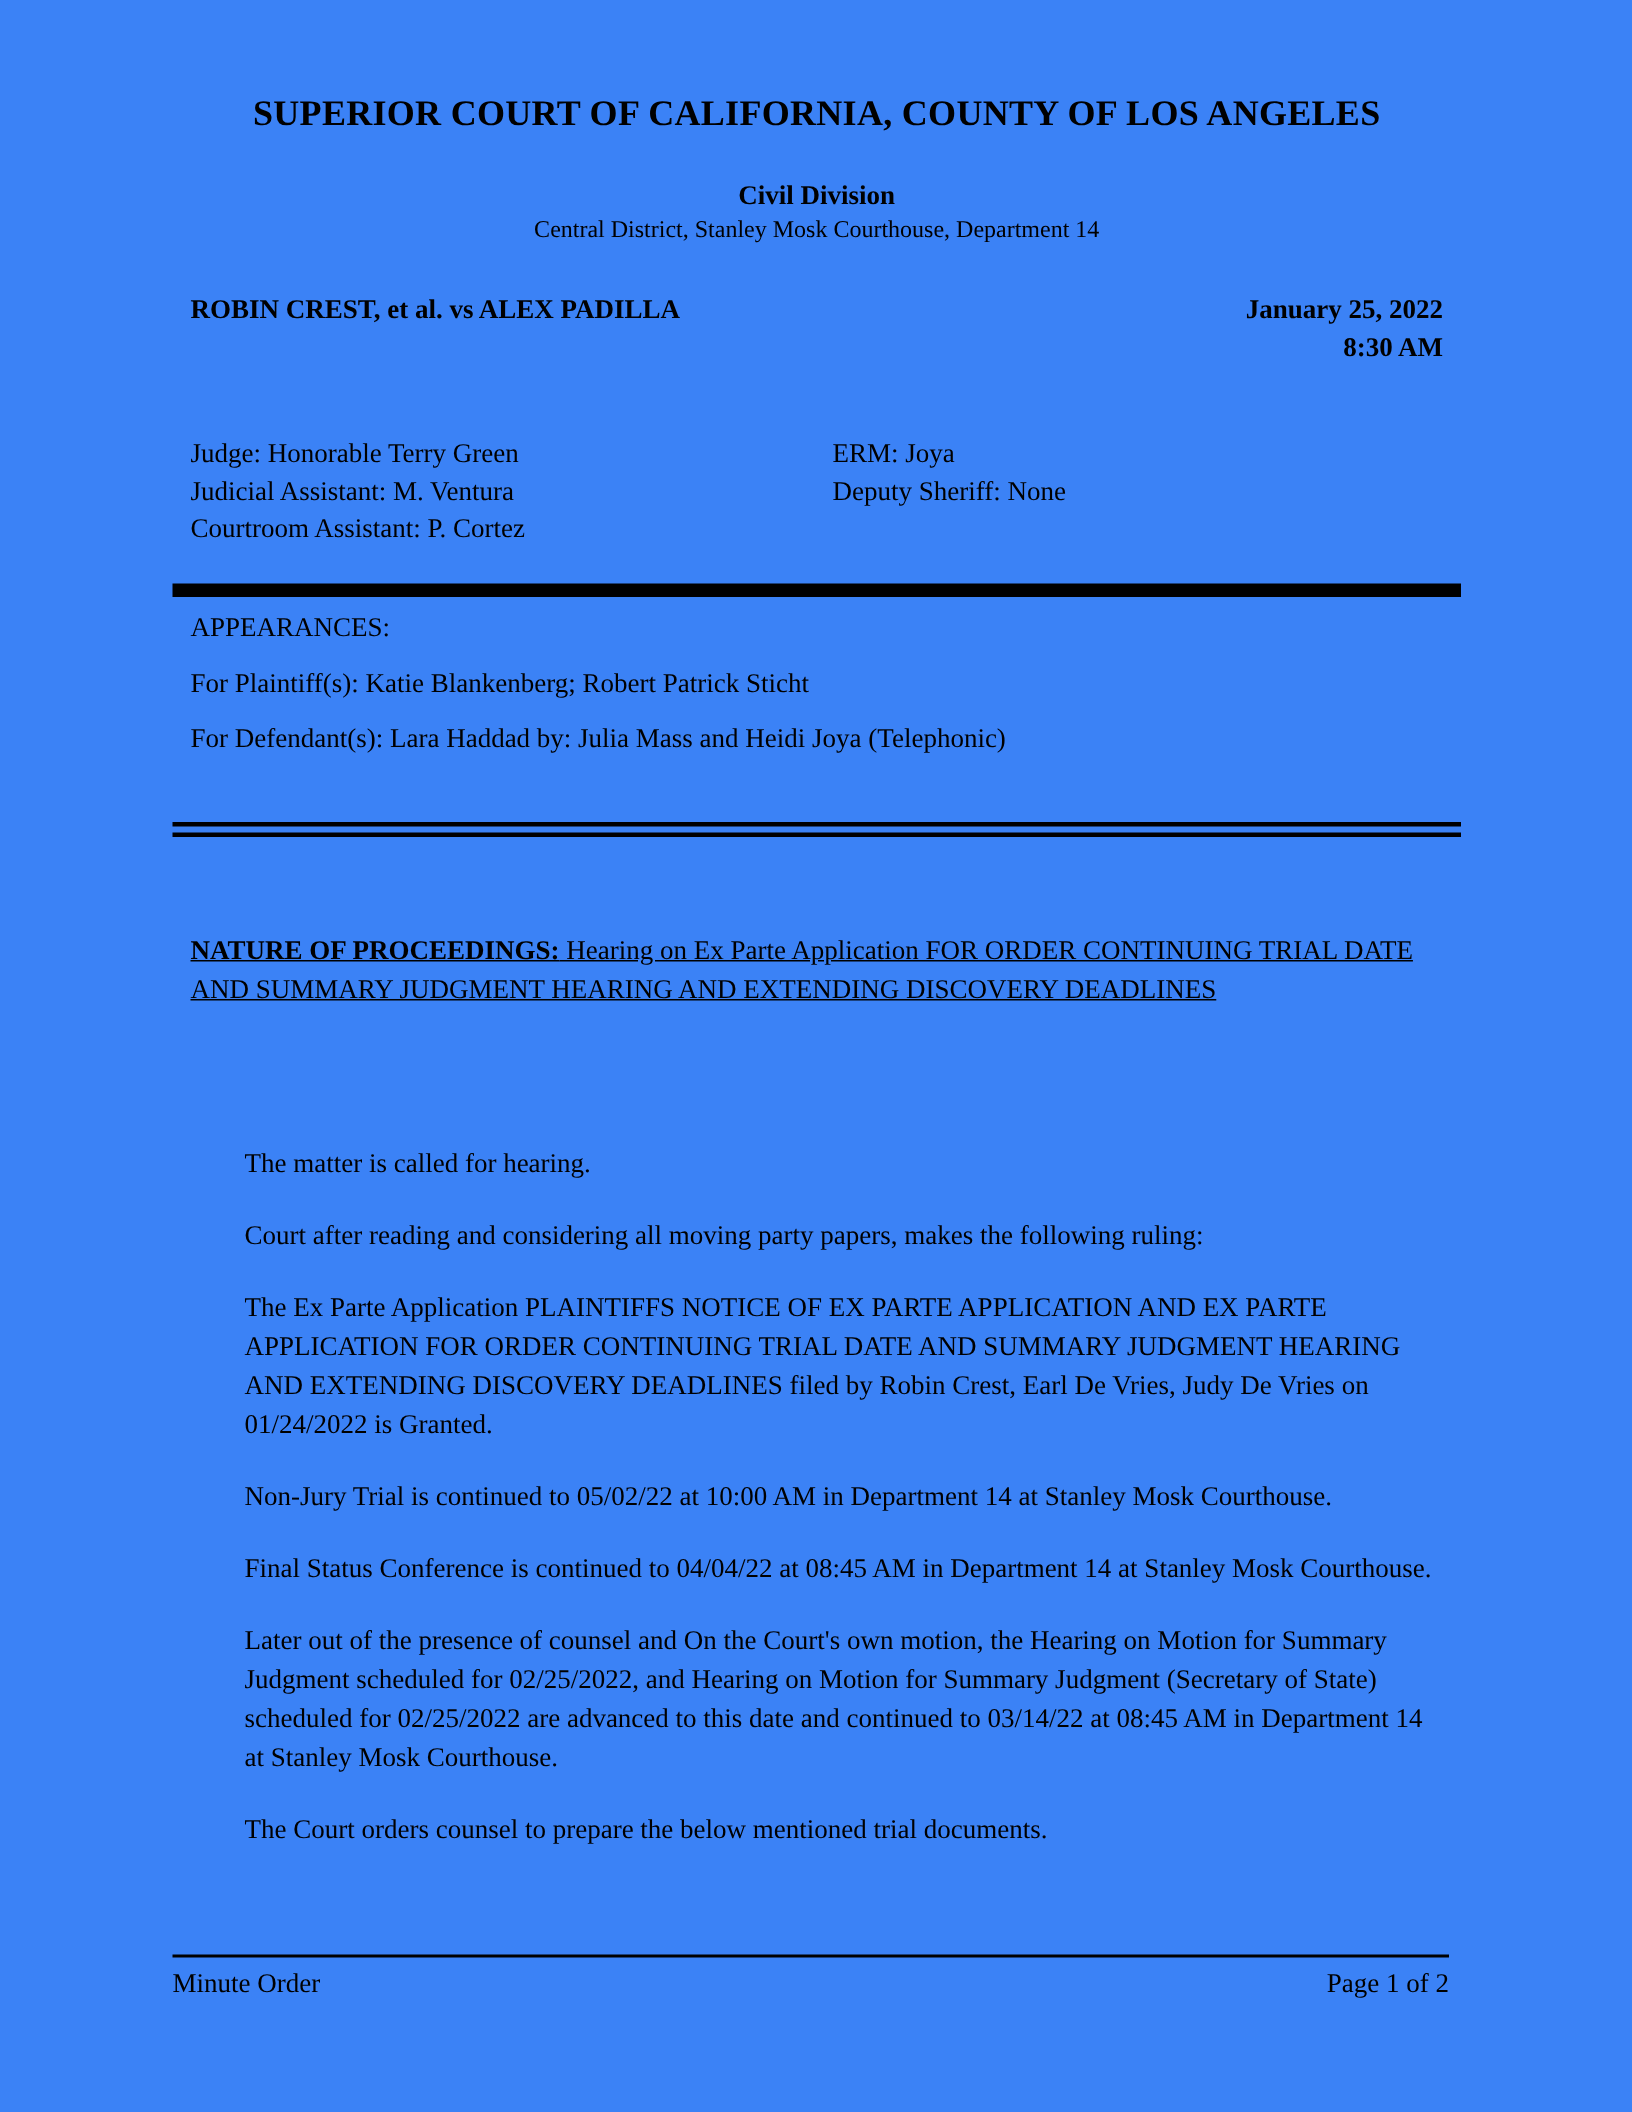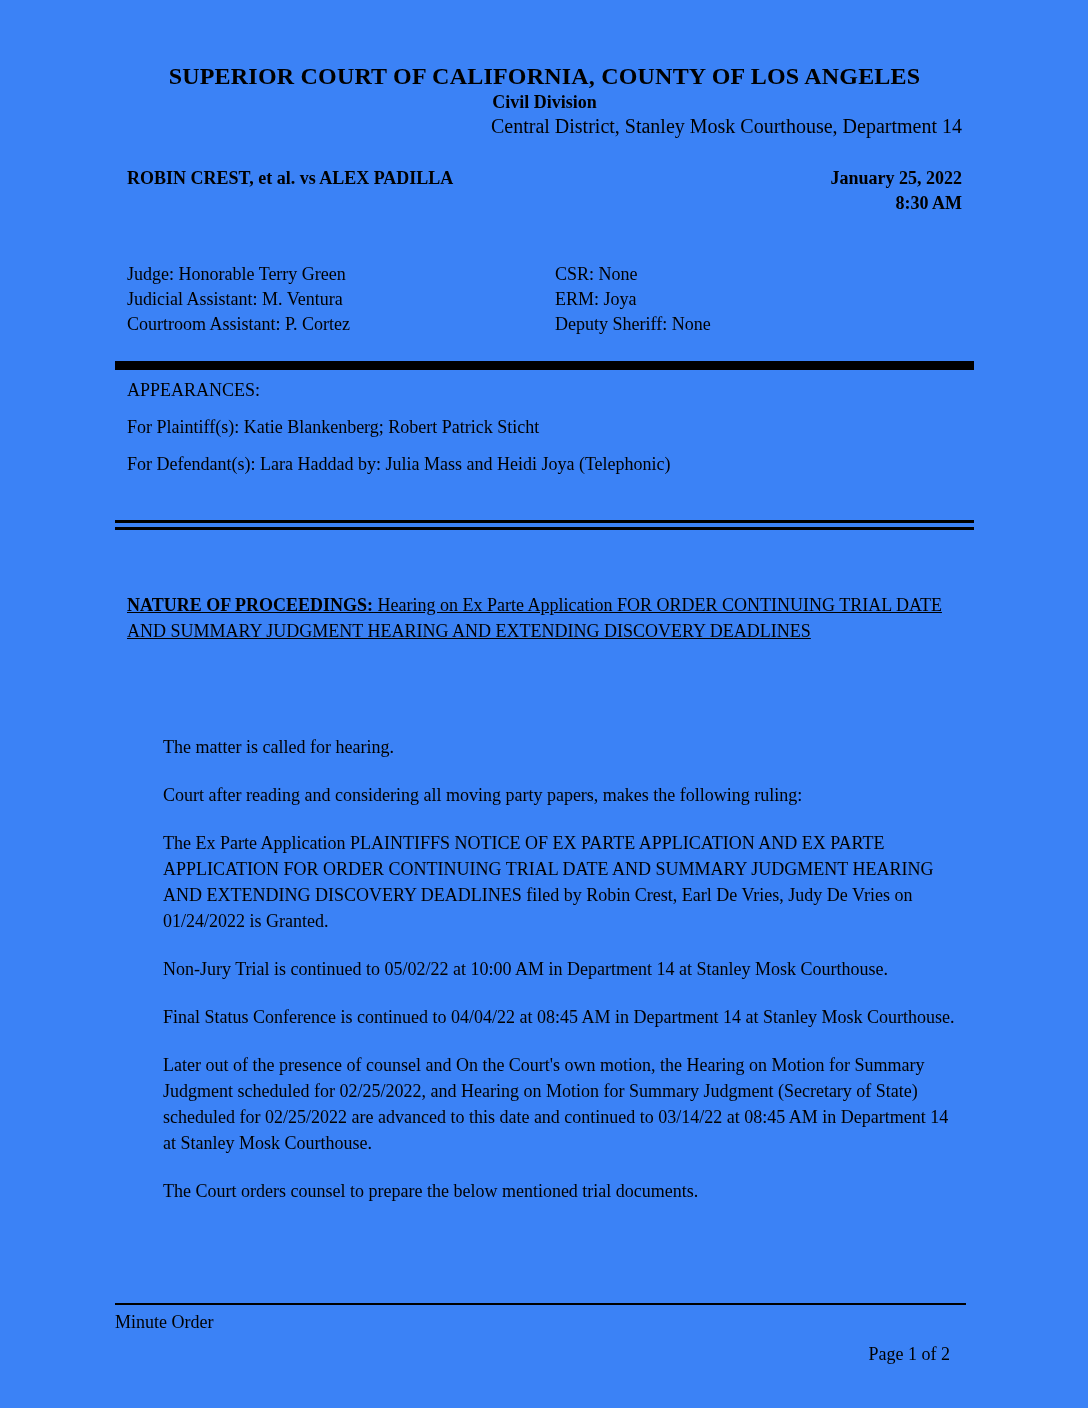--- a/index.html
+++ b/index.html
@@ -23,24 +23,25 @@
     font-weight: bold;
     font-size: 24px;
     line-height: 28px;
     letter-spacing: 0.2px;
   }
   .division {
     text-align: center;
     font-weight: bold;
     font-size: 18px;
     line-height: 24px;
+    margin-top: 28px;
   }
   .district {
-    text-align: right;
-    font-size: 20px;
+    text-align: center;
+    font-size: 16px;
     line-height: 24px;
   }
 
   .case-row {
     margin-top: 28px;
     display: flex;
     justify-content: space-between;
     line-height: 25px;
   }
   .case-left { font-weight: bold; }
@@ -84,23 +85,22 @@
     top: 1303px;
     left: 115px;
     right: 122px;
     border-top: 2px solid #000000;
     padding-top: 5px;
     line-height: 25px;
   }
   .footer .footer-center { text-align: left; }
   .footer .footer-right {
     position: absolute;
-    right: 16px;
+    right: 0;
     top: 5px;
-    margin-top: 32px;
   }
 </style>
 </head>
 <body>
 
 <div class="page">
   <div class="content">
 
     <header>
       <div class="court-title">SUPERIOR COURT OF CALIFORNIA, COUNTY OF LOS ANGELES</div>
@@ -118,21 +118,20 @@
       </div>
     </section>
 
     <section class="officials">
       <div class="off-left">
         <div>Judge: Honorable Terry Green</div>
         <div>Judicial Assistant: M. Ventura</div>
         <div>Courtroom Assistant: P. Cortez</div>
       </div>
       <div class="off-right">
-        <div>CSR: None</div>
         <div>ERM: Joya</div>
         <div>Deputy Sheriff: None</div>
       </div>
     </section>
 
     <div class="thick-rule"></div>
 
     <section>
       <div class="appearances-heading">APPEARANCES:</div>
       <div class="appearance-line">For Plaintiff(s): Katie Blankenberg; Robert Patrick Sticht</div>

